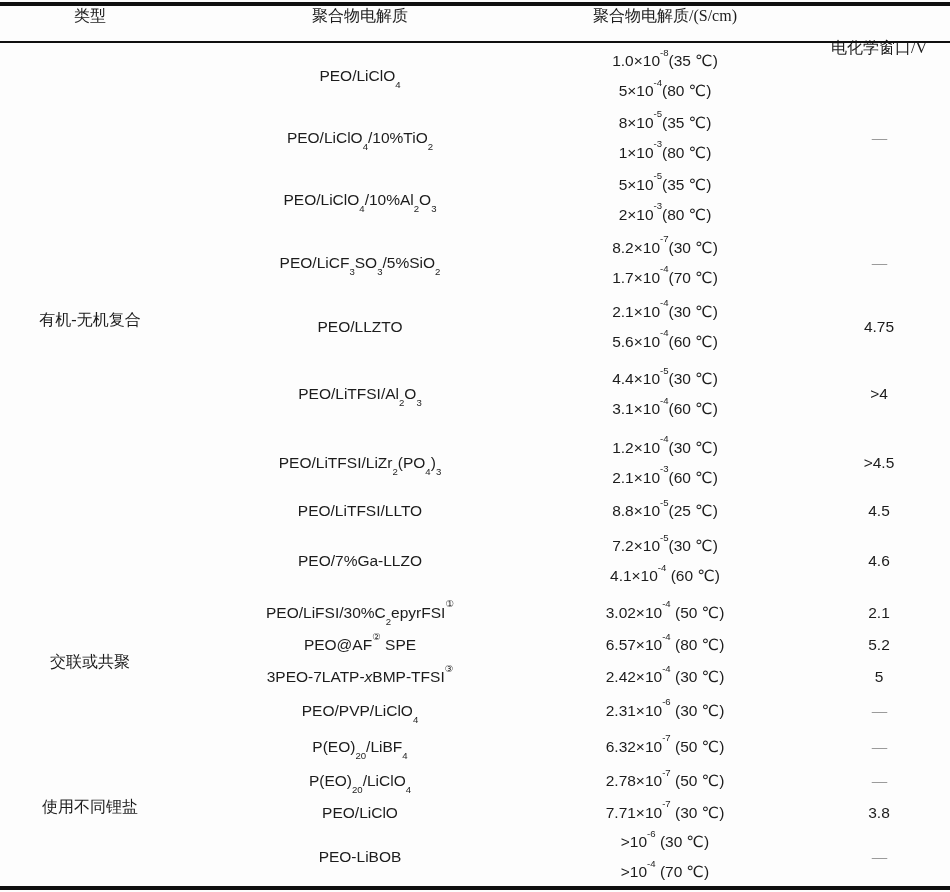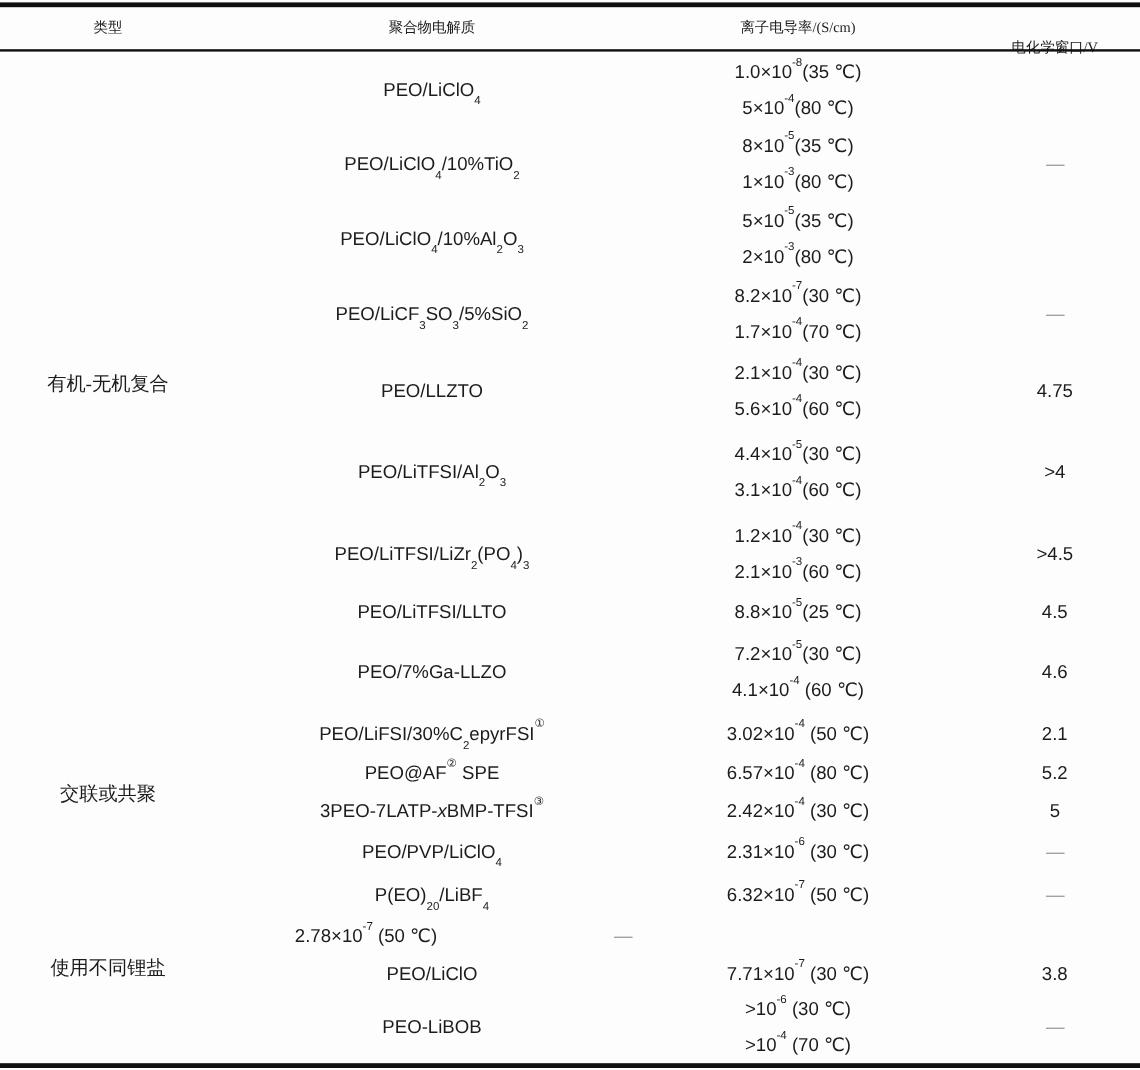--- a/index.html
+++ b/index.html
@@ -13,22 +13,22 @@
   .cn{font-family:"Liberation Serif","DejaVu Serif",serif;}
   .lat{font-family:"Liberation Sans","DejaVu Sans",sans-serif;}
 
   .rule{position:absolute;left:0;width:950px;background:#101010;}
   .rule-top{top:2px;height:4px;}
   .rule-thin{top:41px;height:2px;}
   .rule-bottom{top:886px;height:4px;}
 
   .header-row{
     position:absolute;top:6px;left:0;width:950px;height:35px;
-    display:flex;align-items:center;
-    font-size:12px;
+    display:flex;
+    font-size:16px;
   }
   .hcell{text-align:center;}
   .h-type{width:180px;}
   .h-polymer{width:360px;}
   .h-cond{width:250px;}
   .h-window{width:160px;box-sizing:border-box;padding-left:18px;margin-top:32px;}
 
   .body{position:absolute;top:45px;left:0;width:950px;}
   .group{display:flex;align-items:stretch;}
   .type-cell{
@@ -56,21 +56,21 @@
 </style>
 </head>
 <body>
 
 <div class="page" style="background: rgb(253, 253, 253); color: rgb(28, 28, 28);">
   <div class="rule rule-top" style="background: rgb(16, 16, 16);"></div>
 
   <div class="header-row cn">
     <div class="hcell h-type">类型</div>
     <div class="hcell h-polymer">聚合物电解质</div>
-    <div class="hcell h-cond">离子电导率/(S/cm)</div>
+    <div class="hcell h-cond">聚合物电解质/(S/cm)</div>
     <div class="hcell h-window">电化学窗口/V</div>
   </div>
 
   <div class="rule rule-thin" style="background: rgb(16, 16, 16);"></div>
 
   <div class="body" id="tbody">
       <div class="group">
         <div class="type-cell cn">
           <span>有机-无机复合</span>
         </div>
@@ -189,20 +189,21 @@
         </div>
         <div class="group-rows">
           <div class="row" style="height: 37px;">
             <div class="polymer-cell lat">P(EO)<sub>20</sub>/LiBF<sub>4</sub></div>
             <div class="cond-cell lat">
               <div class="cond-line">6.32×10<sup>-7</sup> (50 ℃)</div>
             </div>
             <div class="window-cell lat dash" style="color: rgb(155, 155, 155);">—</div>
           </div>
           <div class="row" style="height: 32px;">
+            <div class="polymer-cell lat">P(EO)<sub>20</sub>/LiClO<sub>4</sub></div>
             <div class="cond-cell lat">
               <div class="cond-line">2.78×10<sup>-7</sup> (50 ℃)</div>
             </div>
             <div class="window-cell lat dash" style="color: rgb(155, 155, 155);">—</div>
           </div>
           <div class="row" style="height: 31px;">
             <div class="polymer-cell lat">PEO/LiClO</div>
             <div class="cond-cell lat">
               <div class="cond-line">7.71×10<sup>-7</sup> (30 ℃)</div>
             </div>

